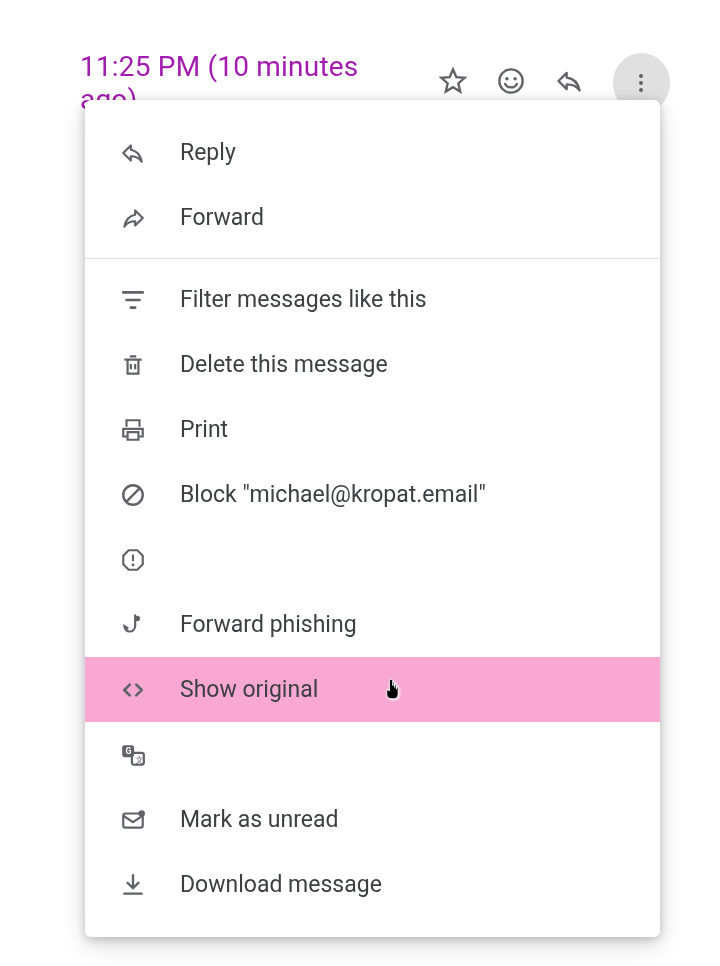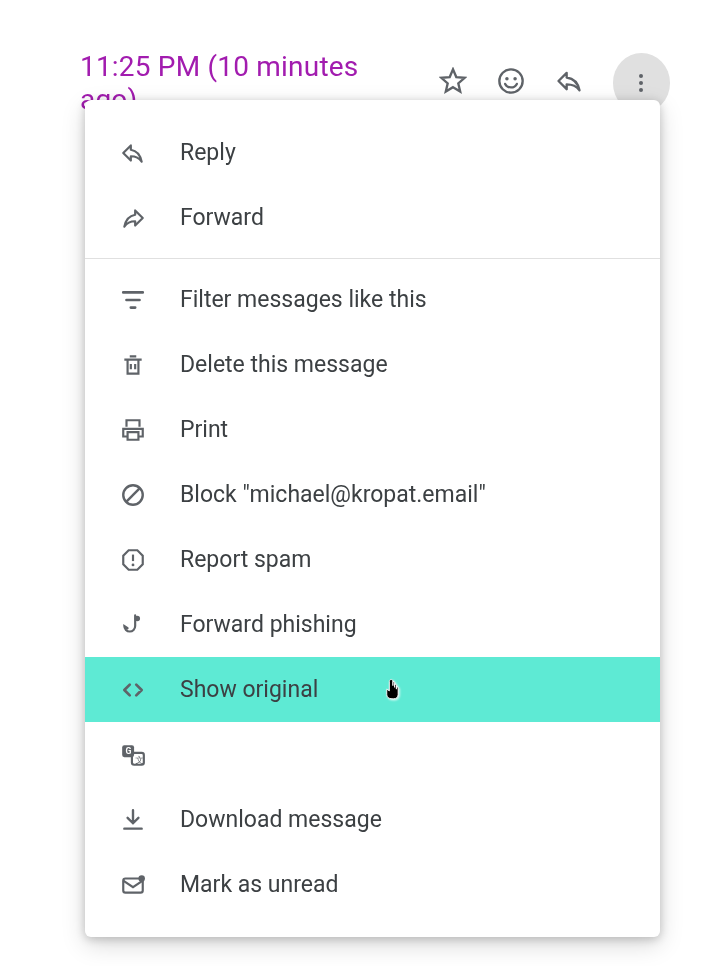--- a/index.html
+++ b/index.html
@@ -58,21 +58,21 @@
   .menu-item {
     display: flex;
     align-items: center;
     height: 65px;
     padding: 0 35px;
     cursor: pointer;
     font-size: 23px;
     color: #3c4043;
   }
   .menu-item.hovered {
-    background: #5eead4;
+    background: #f9a8d4;
   }
   .menu-item .micon {
     width: 26px;
     height: 26px;
     flex: 0 0 26px;
     margin-right: 34px;
     fill: #5f6368;
     display:flex;
     align-items:center;
     justify-content:center;
@@ -189,21 +189,20 @@
   </div>
 
   <div class="menu-item">
     <span class="micon">
       <svg viewBox="0 0 24 24">
           <polygon points="8,3 16,3 21,8 21,16 16,21 8,21 3,16 3,8" fill="none" stroke="#5f6368" stroke-width="2"></polygon>
           <line x1="12" y1="7" x2="12" y2="13" stroke="#5f6368" stroke-width="2"></line>
           <circle cx="12" cy="16.5" r="1.3" fill="#5f6368"></circle>
         </svg>
     </span>
-    <span>Report spam</span>
   </div>
 
   <div class="menu-item">
     <span class="micon">
       <svg viewBox="0 0 24 24">
           <path d="M14 3v10a5 5 0 0 1-10 0l3 2" fill="none" stroke="#5f6368" stroke-width="2" stroke-linecap="round"></path>
           <circle cx="16" cy="6" r="2.5" fill="#5f6368"></circle>
         </svg>
     </span>
     <span>Forward phishing</span>
@@ -225,35 +224,35 @@
           <rect x="11" y="10" width="11" height="11" rx="2" fill="none" stroke="#5f6368" stroke-width="2"></rect>
           <text x="5" y="11" font-size="8" fill="#fff" font-weight="bold">G</text>
           <text x="14" y="19" font-size="8" fill="#5f6368">文</text>
         </svg>
     </span>
   </div>
 
   <div class="menu-item">
     <span class="micon">
       <svg viewBox="0 0 24 24">
-          <path d="M12 3v12m0 0l-5-5m5 5l5-5M4 20h16" fill="none" stroke="#5f6368" stroke-width="2.2" stroke-linecap="round" stroke-linejoin="round"></path>
-        </svg>
-    </span>
-    <span>Download message</span>
-  </div>
-
-  <div class="menu-item">
-    <span class="micon">
-      <svg viewBox="0 0 24 24">
           <rect x="3" y="6" width="18" height="13" rx="2" fill="none" stroke="#5f6368" stroke-width="2"></rect>
           <path d="M3 8l9 6 9-6" fill="none" stroke="#5f6368" stroke-width="2"></path>
           <circle cx="20" cy="6" r="3" fill="#5f6368"></circle>
         </svg>
     </span>
     <span>Mark as unread</span>
+  </div>
+
+  <div class="menu-item">
+    <span class="micon">
+      <svg viewBox="0 0 24 24">
+          <path d="M12 3v12m0 0l-5-5m5 5l5-5M4 20h16" fill="none" stroke="#5f6368" stroke-width="2.2" stroke-linecap="round" stroke-linejoin="round"></path>
+        </svg>
+    </span>
+    <span>Download message</span>
   </div>
 
 </div>
 
 <div class="cursor">
   <svg viewBox="0 0 32 32">
       <path d="M13 6v11l-3-2v6c0 3 2 5 6 5h2c3 0 5-2 5-5v-8l-2-1v3-5l-2-1v4-6l-2-1v5V6c0-1-1-2-2-2s-2 1-2 2z" fill="#000" stroke="#fff" stroke-width="1"></path>
     </svg>
 </div>
 

